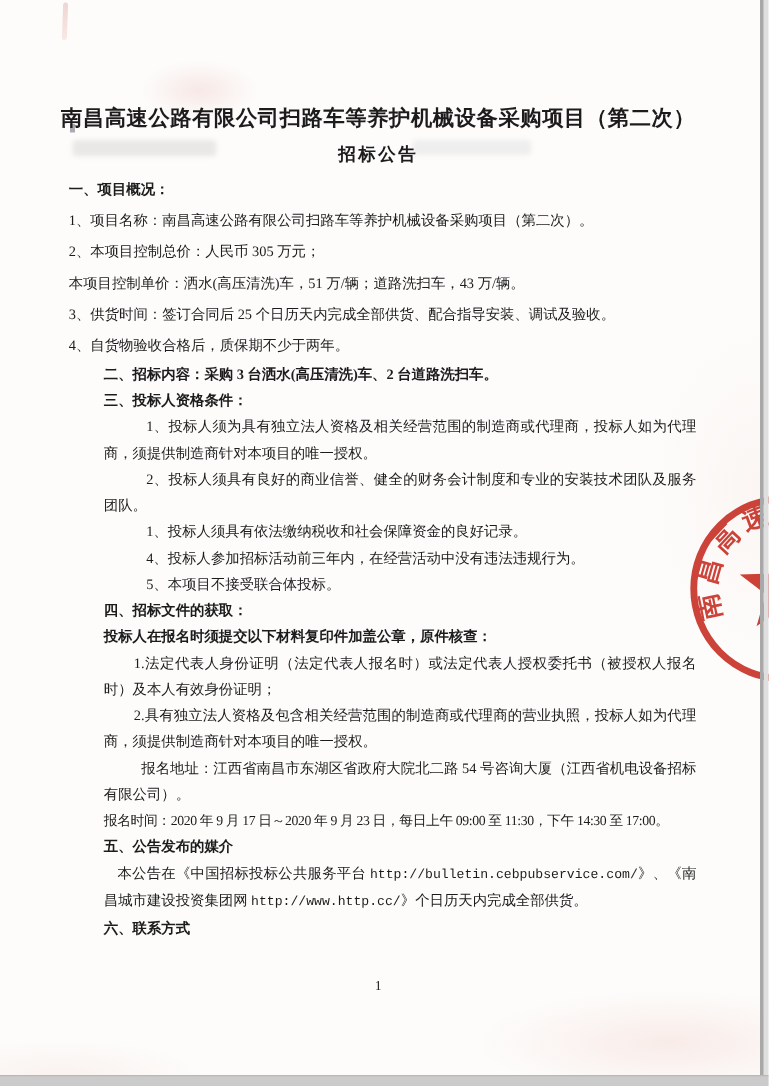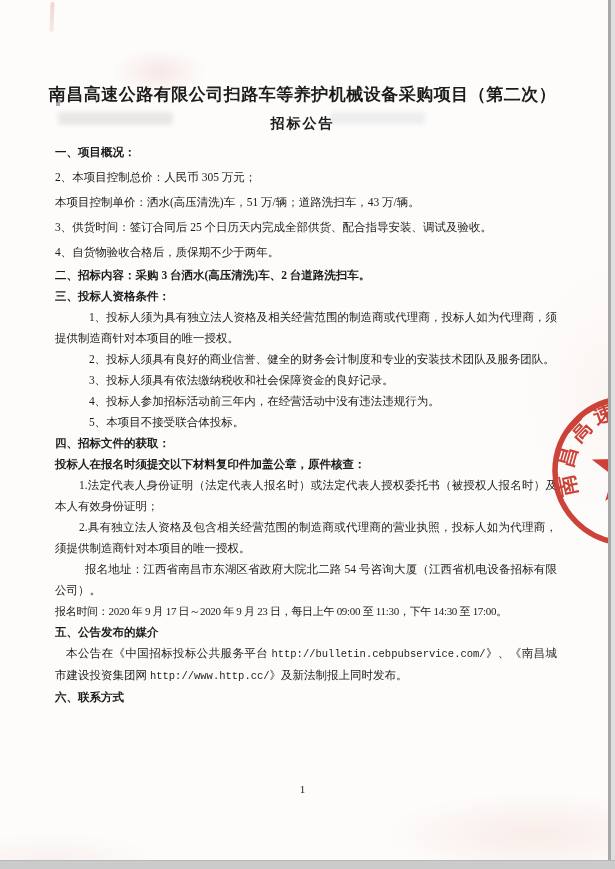--- a/index.html
+++ b/index.html
@@ -18,21 +18,21 @@
   .title-block { position:absolute; top:81px; left:0; width:605px; text-align:center;
     font-family:"Liberation Sans","DejaVu Sans",sans-serif; font-weight:bold; }
   .title-l1 { font-size:17px; line-height:28px; letter-spacing:.5px; margin:0; }
   .title-l2 { font-size:14px; line-height:29px; letter-spacing:2px; margin:0; }
 
   
   .content { position:absolute; left:55px; top:140px; width:502px;
     font-size:11.5px; text-align:justify; }
   .content p { margin:0; }
   .gA p { line-height:25px; }
-  .gB p { line-height:21px; }
+  .gB p { line-height:21px;margin-left:28px; }
   .b { font-weight:bold; }
   .ind2   { text-indent:23px; }          
   .hsec   { margin-left:26px; }          
   .h5sec  { margin-left:21px; }
   .h6sec  { margin-left:23px; }
   .item1  { margin-left:37px; }          
   .sub1   { margin-left:53px; }
   .item3  { margin-left:12px; text-indent:34px; }  
   .s4intro{ margin-left:30px; }
   .item4  { margin-left:8px;  text-indent:24px; }  
@@ -81,41 +81,42 @@
   <div class="art a-tick"></div>
 
   <div class="title-block">
     <p class="title-l1">南昌高速公路有限公司扫路车等养护机械设备采购项目（第二次）</p>
     <p class="title-l2">招标公告</p>
   </div>
 
   <div class="content">
     <div class="gA">
       <p class="hsec b">一、项目概况：</p>
+      <p class="item1">1、项目名称：南昌高速公路有限公司扫路车等养护机械设备采购项目（第二次）。</p>
       <p class="item1">2、本项目控制总价：人民币 305 万元；</p>
       <p class="sub1">本项目控制单价：洒水(高压清洗)车，51 万/辆；道路洗扫车，43 万/辆。</p>
       <p class="item1">3、供货时间：签订合同后 25 个日历天内完成全部供货、配合指导安装、调试及验收。</p>
       <p class="item1">4、自货物验收合格后，质保期不少于两年。</p>
     </div>
     <div class="gB">
       <p class="hsec b">二、招标内容：采购 3 台洒水(高压清洗)车、2 台道路洗扫车。</p>
       <p class="hsec b">三、投标人资格条件：</p>
       <p class="item3">1、投标人须为具有独立法人资格及相关经营范围的制造商或代理商，投标人如为代理商，须提供制造商针对本项目的唯一授权。</p>
       <p class="item3">2、投标人须具有良好的商业信誉、健全的财务会计制度和专业的安装技术团队及服务团队。</p>
-      <p class="item3">3、投标人须具有依法缴纳税收和社会保障资金的良好记录。</p>
+      <p class="item3">1、投标人须具有依法缴纳税收和社会保障资金的良好记录。</p>
       <p class="item3">4、投标人参加招标活动前三年内，在经营活动中没有违法违规行为。</p>
       <p class="item3">5、本项目不接受联合体投标。</p>
       <p class="hsec b">四、招标文件的获取：</p>
       <p class="s4intro b">投标人在报名时须提交以下材料复印件加盖公章，原件核查：</p>
       <p class="item4">1.法定代表人身份证明（法定代表人报名时）或法定代表人授权委托书（被授权人报名时）及本人有效身份证明；</p>
       <p class="item4">2.具有独立法人资格及包含相关经营范围的制造商或代理商的营业执照，投标人如为代理商，须提供制造商针对本项目的唯一授权。</p>
       <p class="addr">报名地址：江西省南昌市东湖区省政府大院北二路 54 号咨询大厦（江西省机电设备招标有限公司）。</p>
       <p class="time">报名时间：2020 年 9 月 17 日～2020 年 9 月 23 日，每日上午 09:00 至 11:30，下午 14:30 至 17:00。</p>
       <p class="h5sec b">五、公告发布的媒介</p>
-      <p class="s5body"><span>本公告在《中国招标投标公共服务平台 </span><span class="url">http://bulletin.cebpubservice.com/</span><span>》、《南昌城市建设投资集团网 </span><span class="url">http://www.http.cc/</span><span>》及新法制报上同时发布。</span></p>
+      <p class="s5body"><span>本公告在《中国招标投标公共服务平台 </span><span class="url">http://bulletin.cebpubservice.com/</span><span>》、《南昌城市建设投资集团网 </span><span class="url">http://www.http.cc/</span><span>》个日历天内完成全部供货。</span></p>
       <p class="h6sec b">六、联系方式</p>
     </div>
   </div>
 
   <div class="pageno">1</div>
 
   <svg class="seal" width="160" height="160" viewBox="0 0 160 160">
     <defs>
       <path id="sealArc" d="M 31.1 102.8 A 54 54 0 1 1 128.9 102.8" fill="none"></path>
     </defs>

